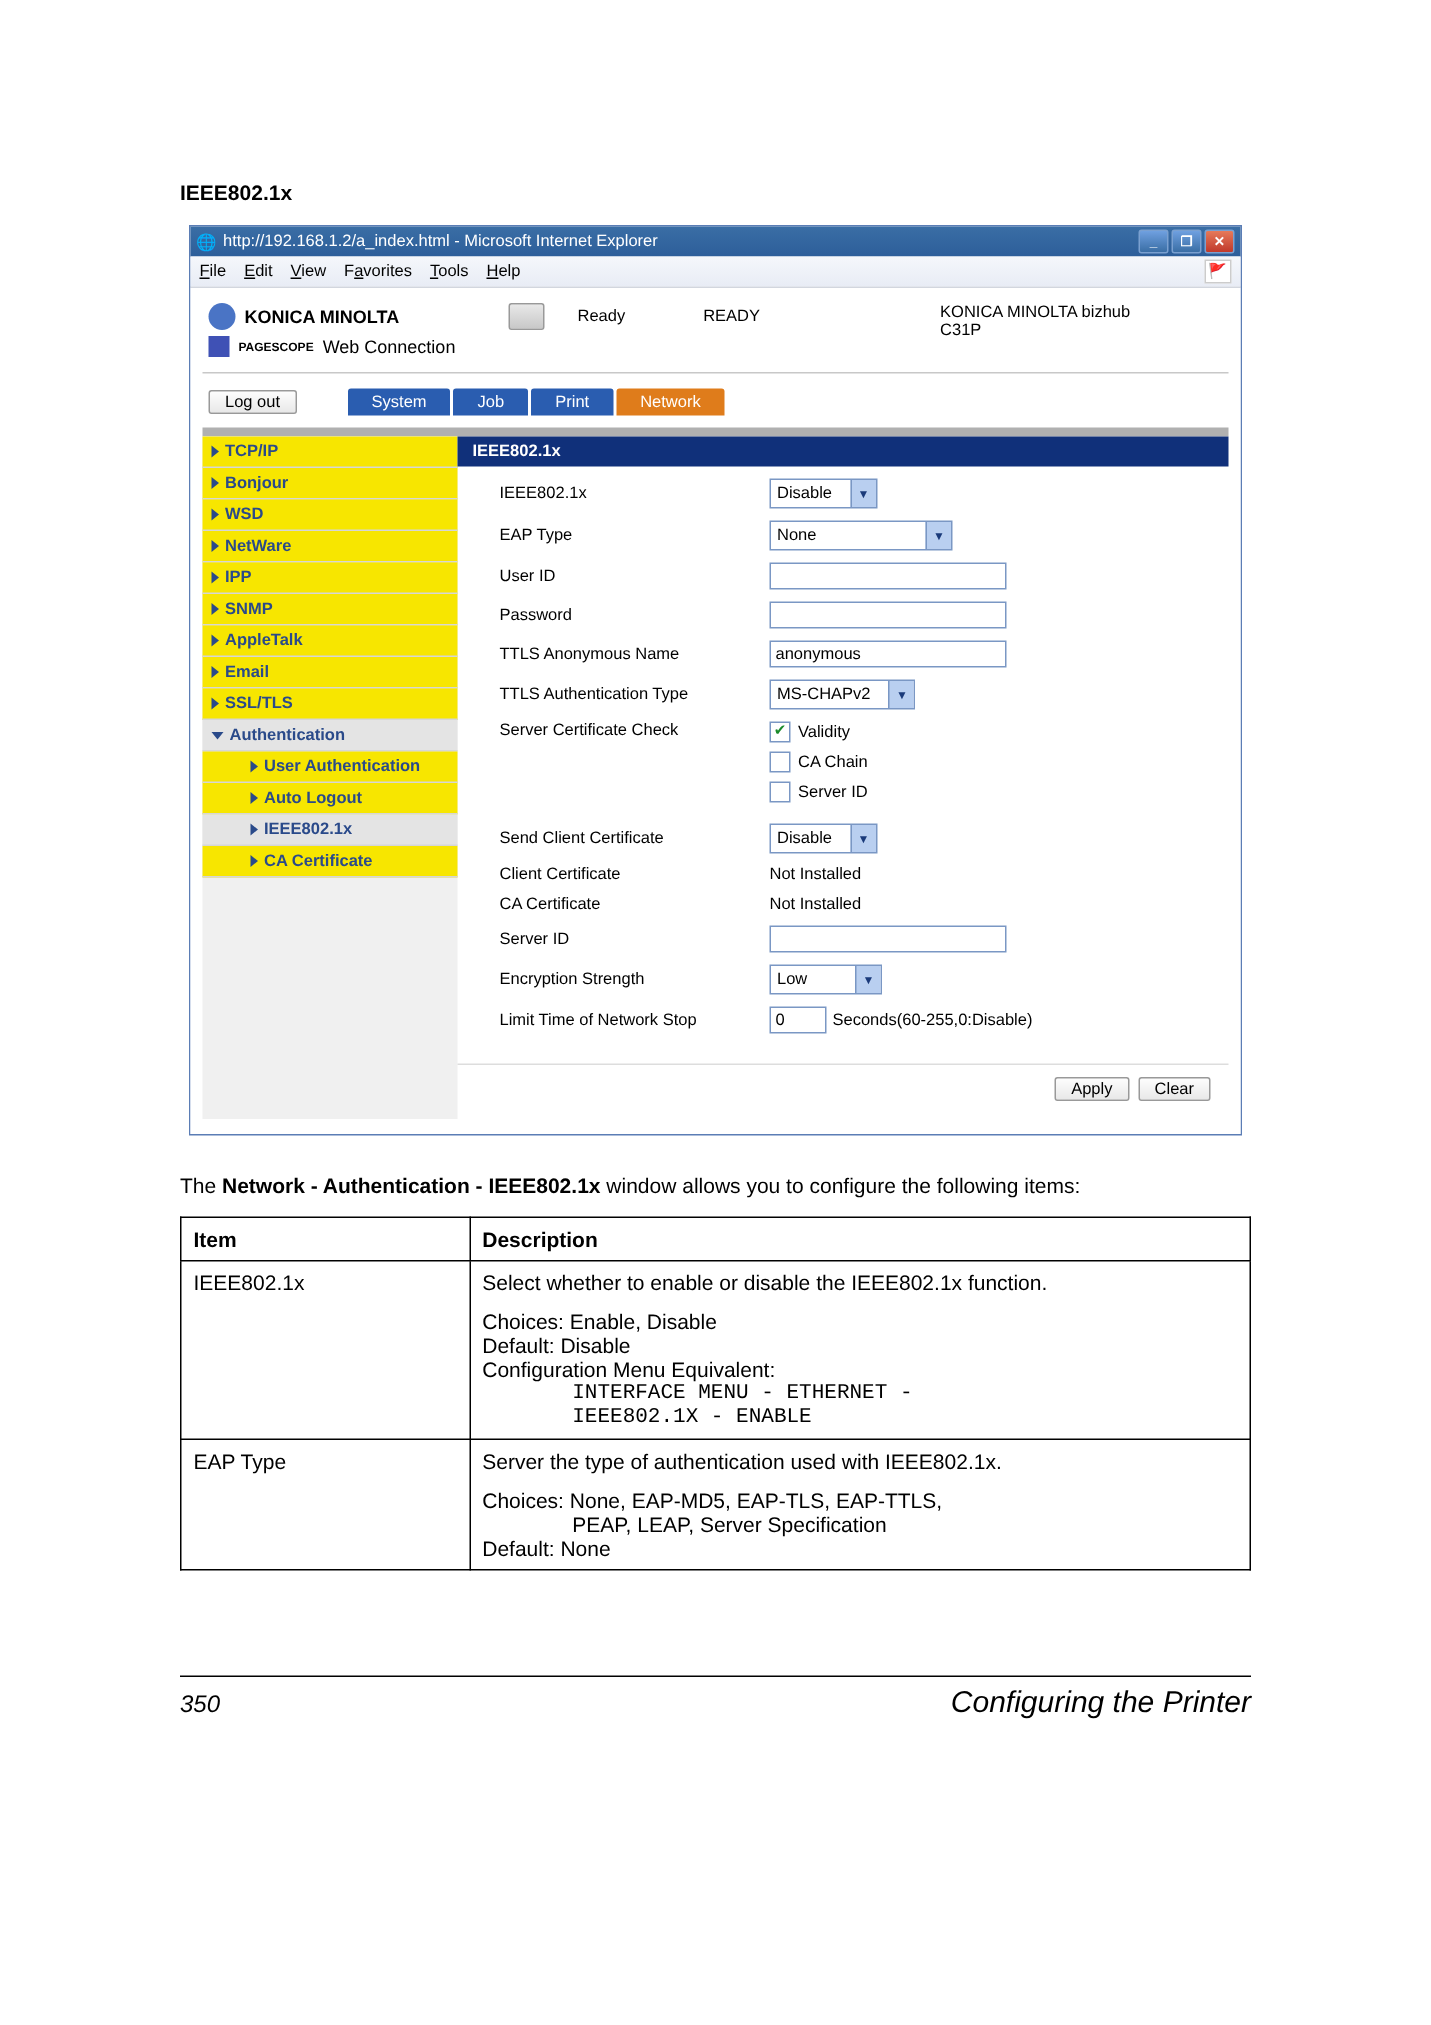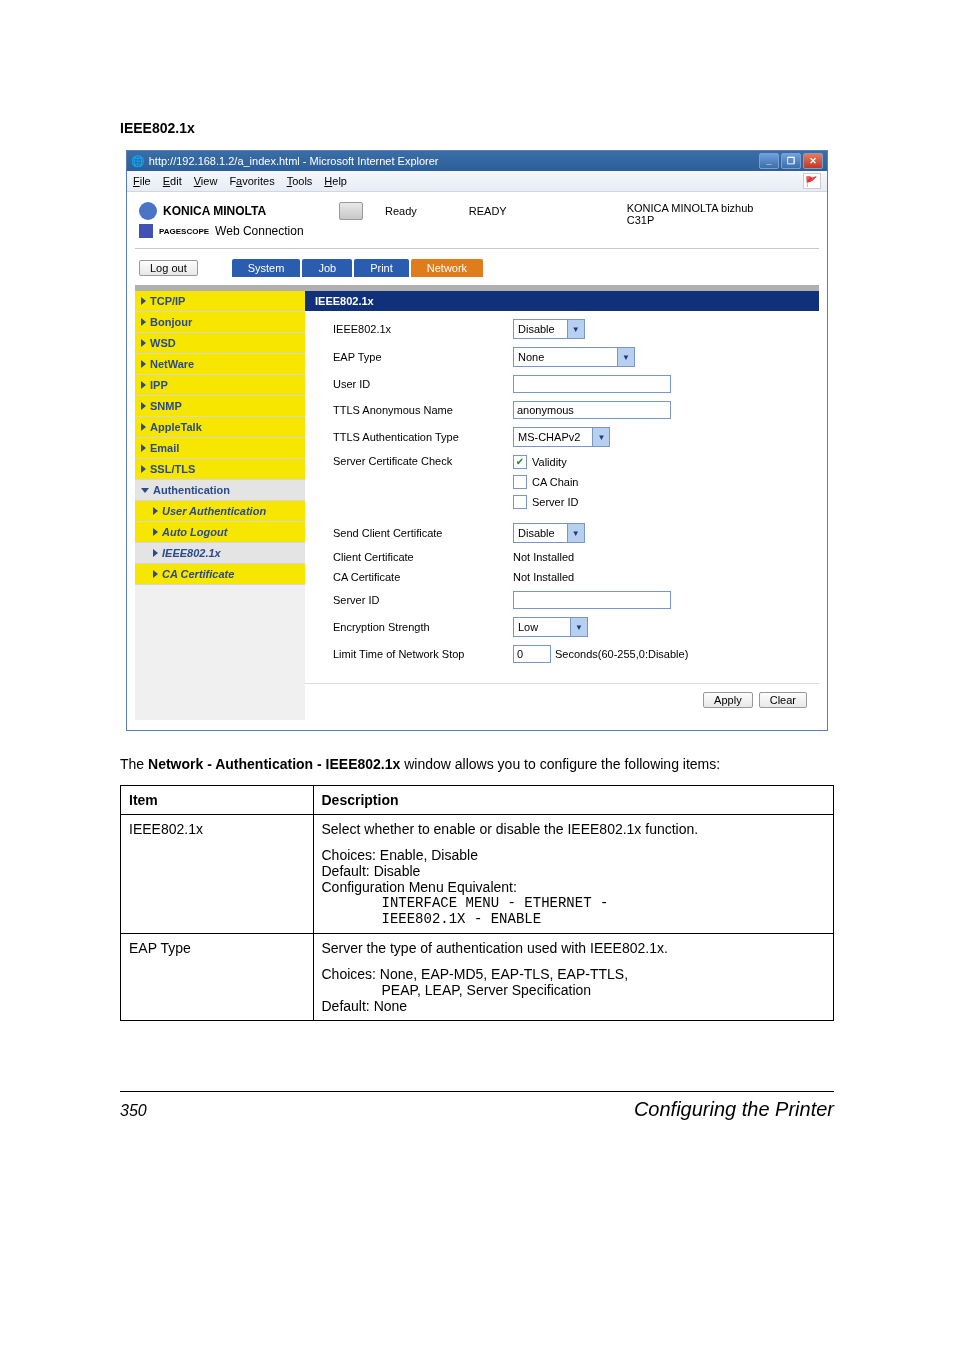--- a/index.html
+++ b/index.html
@@ -126,21 +126,21 @@
   .nav-item {
     display: flex;
     align-items: center;
     gap: 4px;
     font-size: 11px;
     font-weight: bold;
     padding: 4px 6px;
     border-bottom: 1px solid #d6d6d6;
     color: #2a4a8a;
   }
-  .nav-item.sub { padding-left: 18px; font-style: italic; }
+  .nav-item.sub { padding-left: 32px; }
   .nav-yellow { background: #f7e600; }
   .nav-gray  { background: #e4e4e4; }
   .arrow-r {
     width: 0; height: 0;
     border-top: 4px solid transparent;
     border-bottom: 4px solid transparent;
     border-left: 5px solid #2a4a8a;
   }
   .arrow-d {
     width: 0; height: 0;
@@ -369,20 +369,24 @@
             <div class="form-row">
               <div class="form-label">EAP Type</div>
               <div class="select-mock" style="min-width:120px;">
                 <span class="val" style="flex:1;">None</span>
                   <span class="chev">▼</span>
               </div>
             </div>
             <div class="form-row">
               <div class="form-label">User ID</div>
               <input class="text-input" value="" style="">
+            </div>
+            <div class="form-row">
+              <div class="form-label">Password</div>
+              <input class="text-input" type="password" value="" style="">
             </div>
             <div class="form-row">
               <div class="form-label">TTLS Anonymous Name</div>
               <input class="text-input" value="anonymous" style="">
             </div>
             <div class="form-row">
               <div class="form-label">TTLS Authentication Type</div>
               <div class="select-mock">
                 <span class="val">MS-CHAPv2</span>
                   <span class="chev">▼</span>

